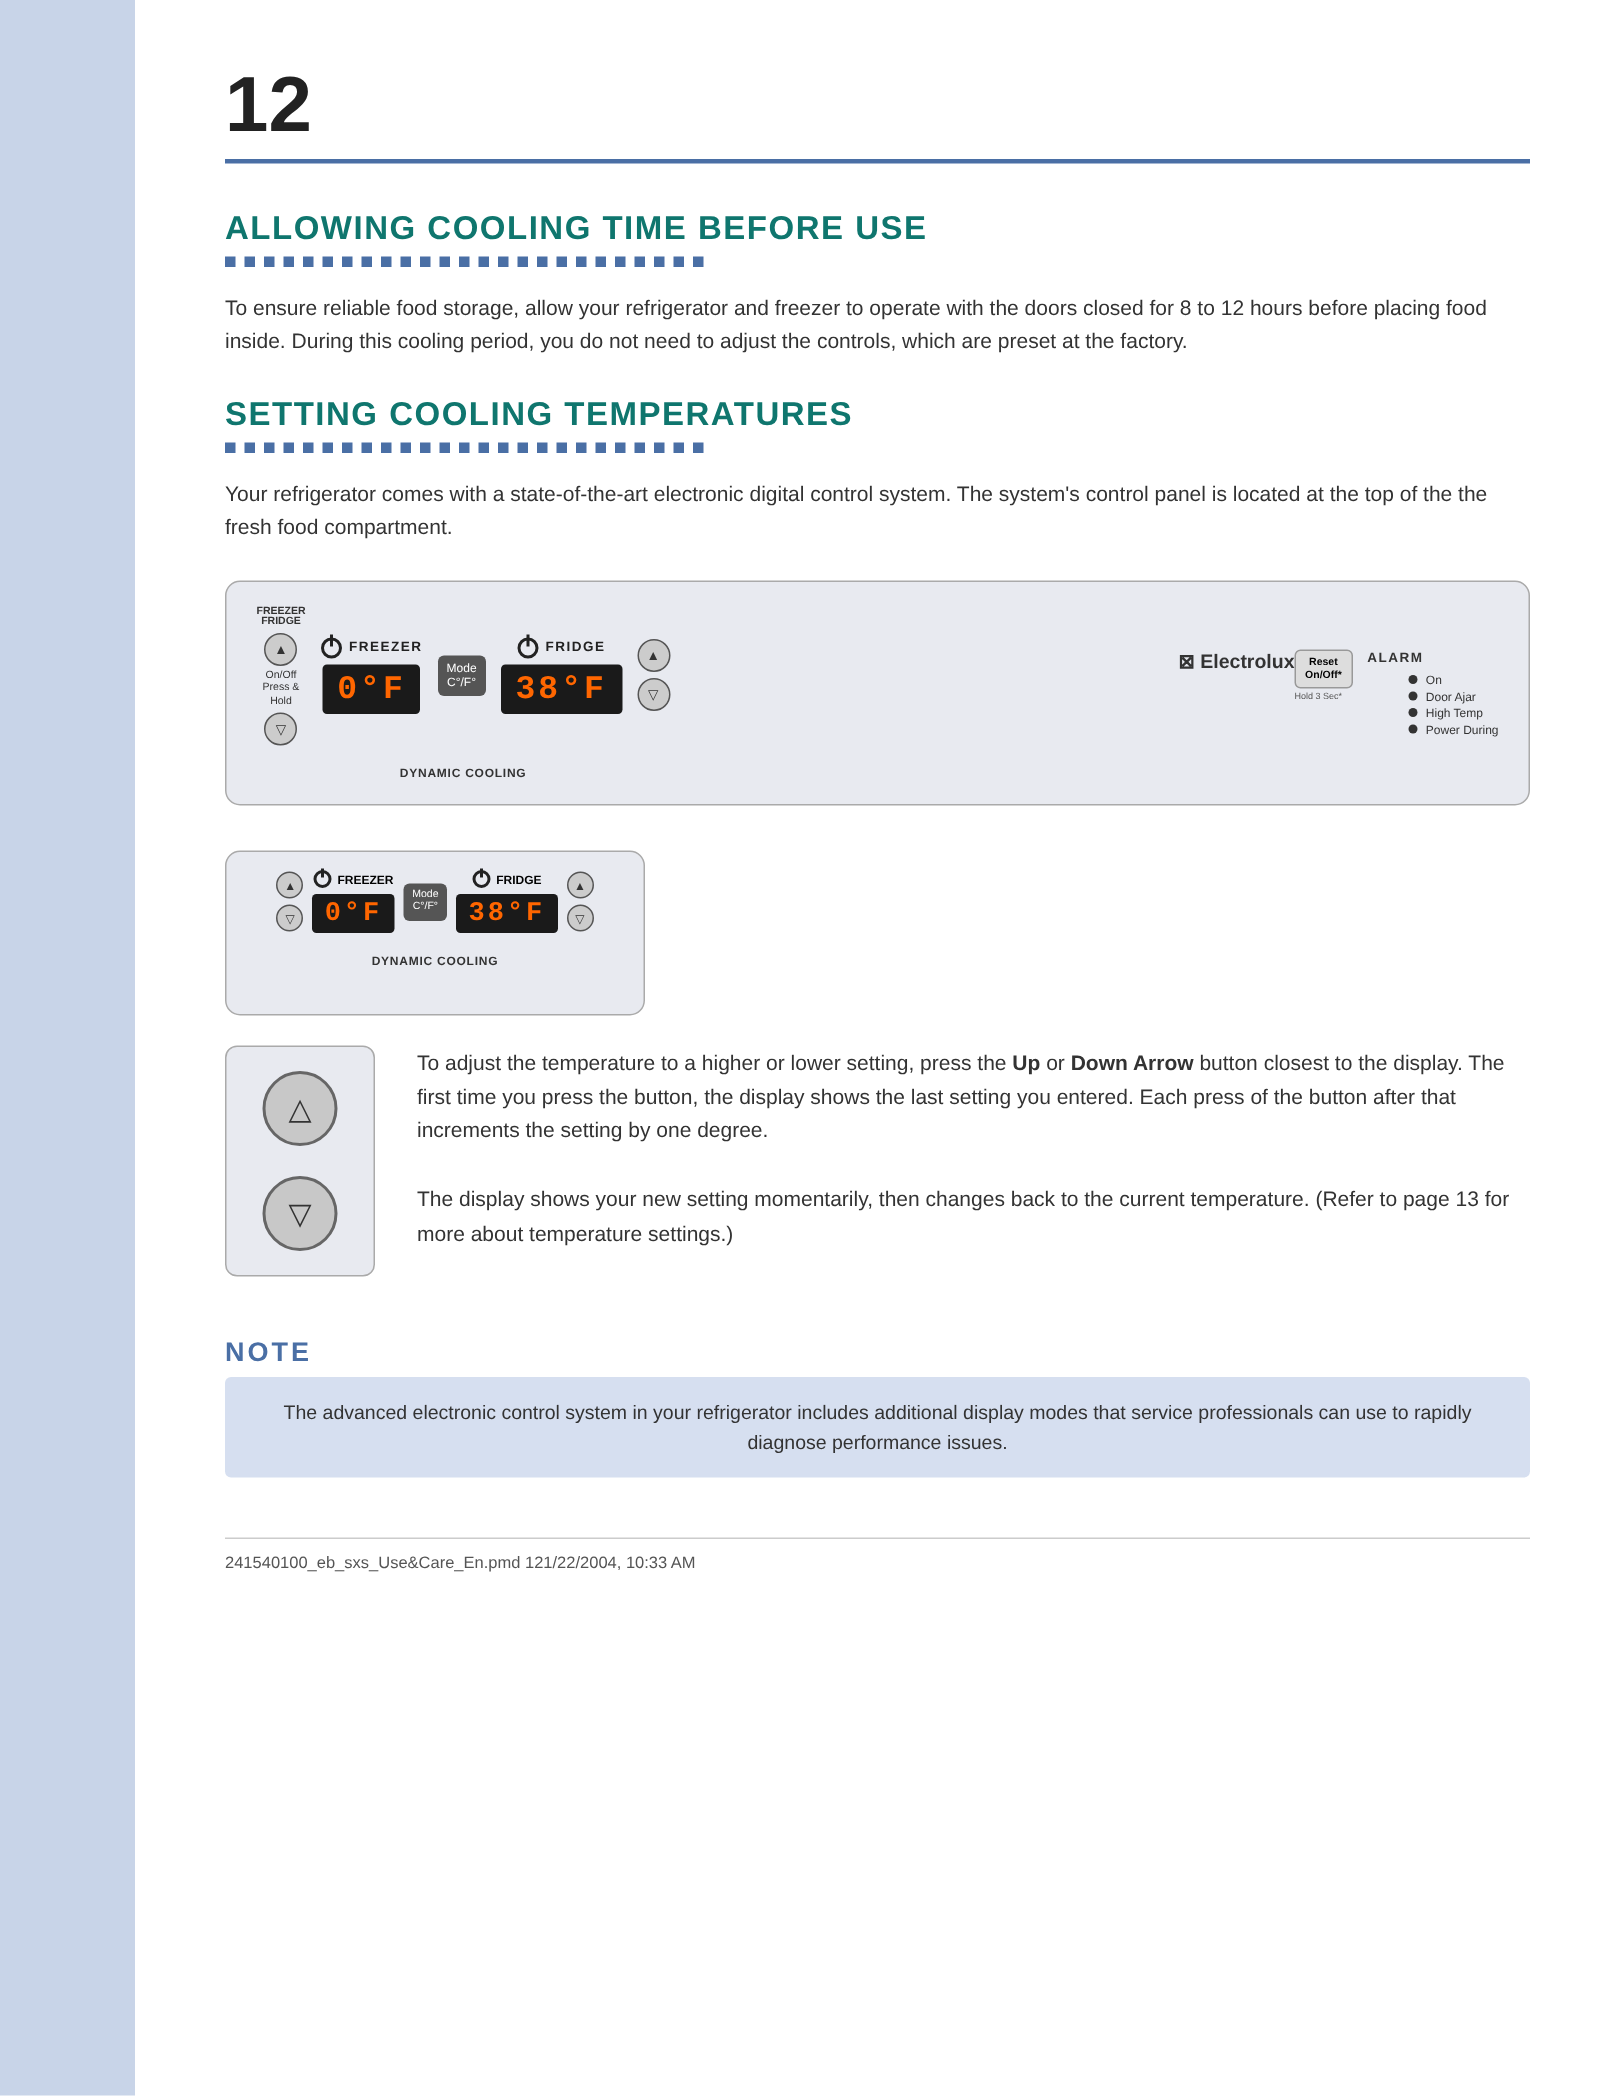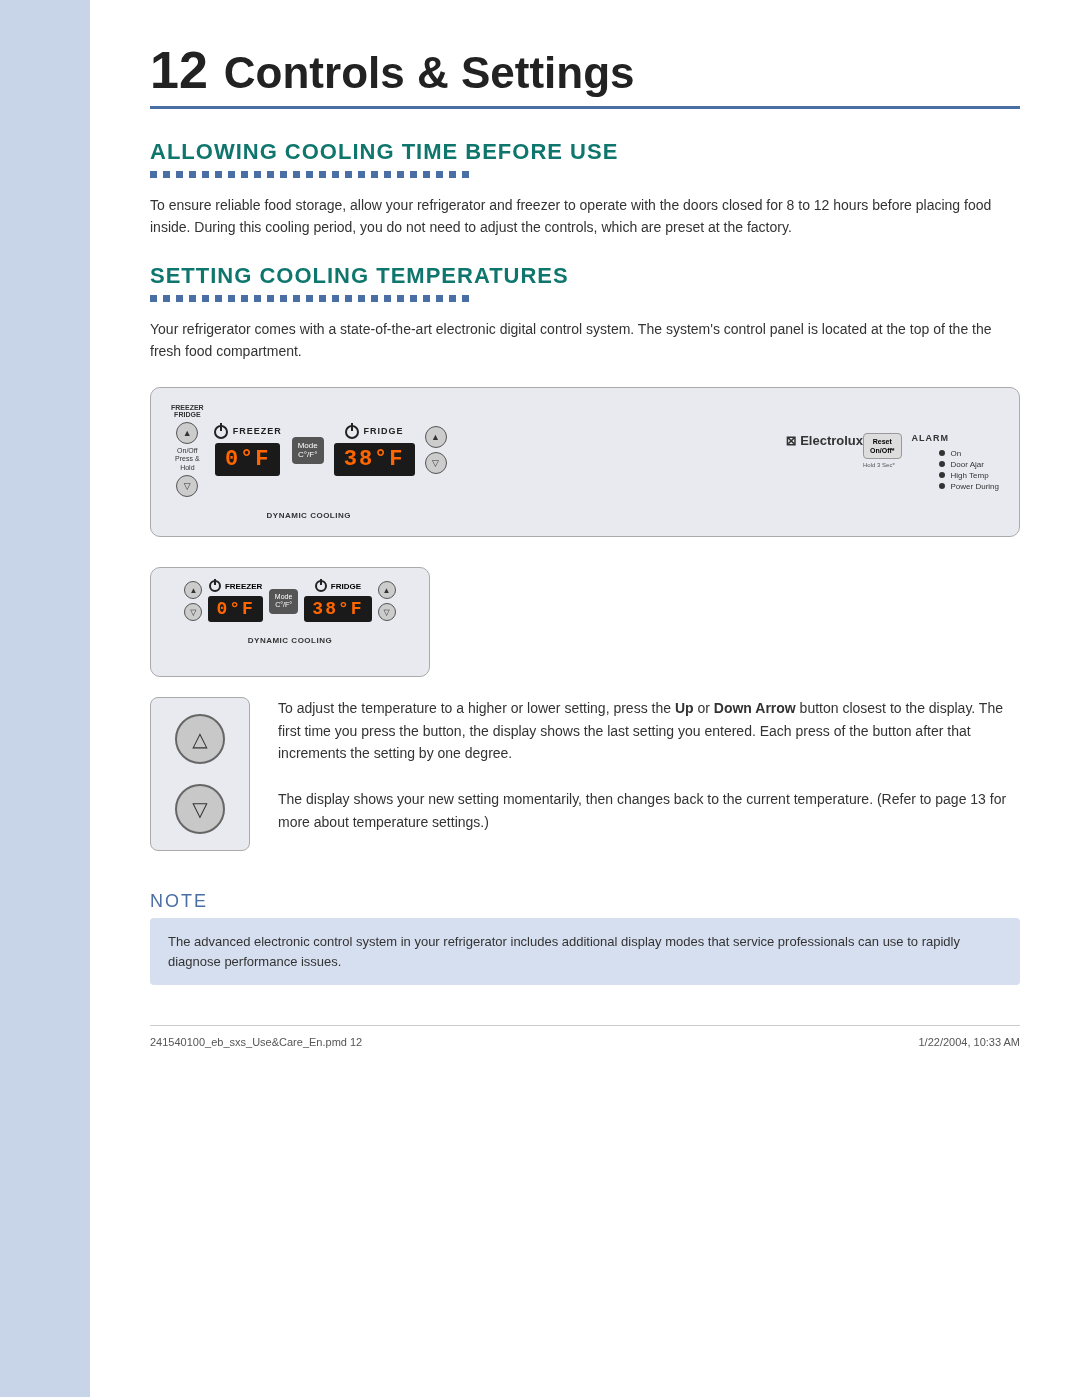--- a/index.html
+++ b/index.html
@@ -299,40 +299,40 @@
     }
 
     
     .note-section {
       clear: both;
       margin-top: 20px;
     }
 
     .note-label {
       font-size: 18px;
-      font-weight: normal;
+      font-weight: bold;
       color: #4a6fa5;
       letter-spacing: 2px;
       margin-bottom: 6px;
     }
 
     .note-box {
       background: #d6dff0;
       border-radius: 4px;
       padding: 14px 18px;
       font-size: 13px;
       color: #333;
       line-height: 1.5;
+      text-align: center;
     }
 
     
     .page-footer {
       margin-top: 40px;
       display: flex;
-      justify-content: space-between;
       align-items: center;
       font-size: 11px;
       color: #555;
       border-top: 1px solid #ccc;
       padding-top: 10px;
     }
 
     .clearfix::after {
       content: '';
       display: table;
@@ -366,21 +366,20 @@
   </style>
 </head>
 <body>
 
 <div class="sidebar-accent"></div>
 
 <div class="content-area">
 
   <div class="chapter-heading">
     <span class="chapter-number">12</span>
-    <span class="chapter-title">Controls &amp; Settings</span>
   </div>
   <div class="blue-rule"></div>
 
   <div class="section-heading">ALLOWING COOLING TIME BEFORE USE</div>
 
   <div class="dot-row">
     <div class="dot-left">
       <span class="dot"></span>
         <span class="dot"></span>
         <span class="dot"></span>

